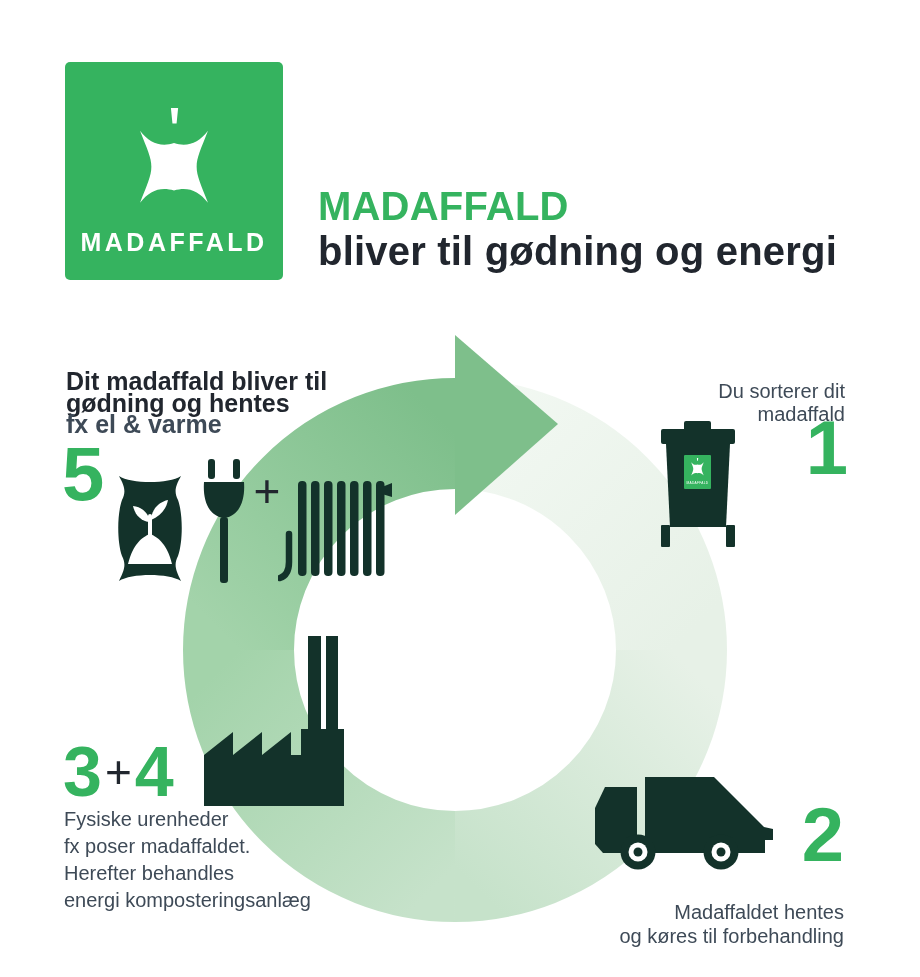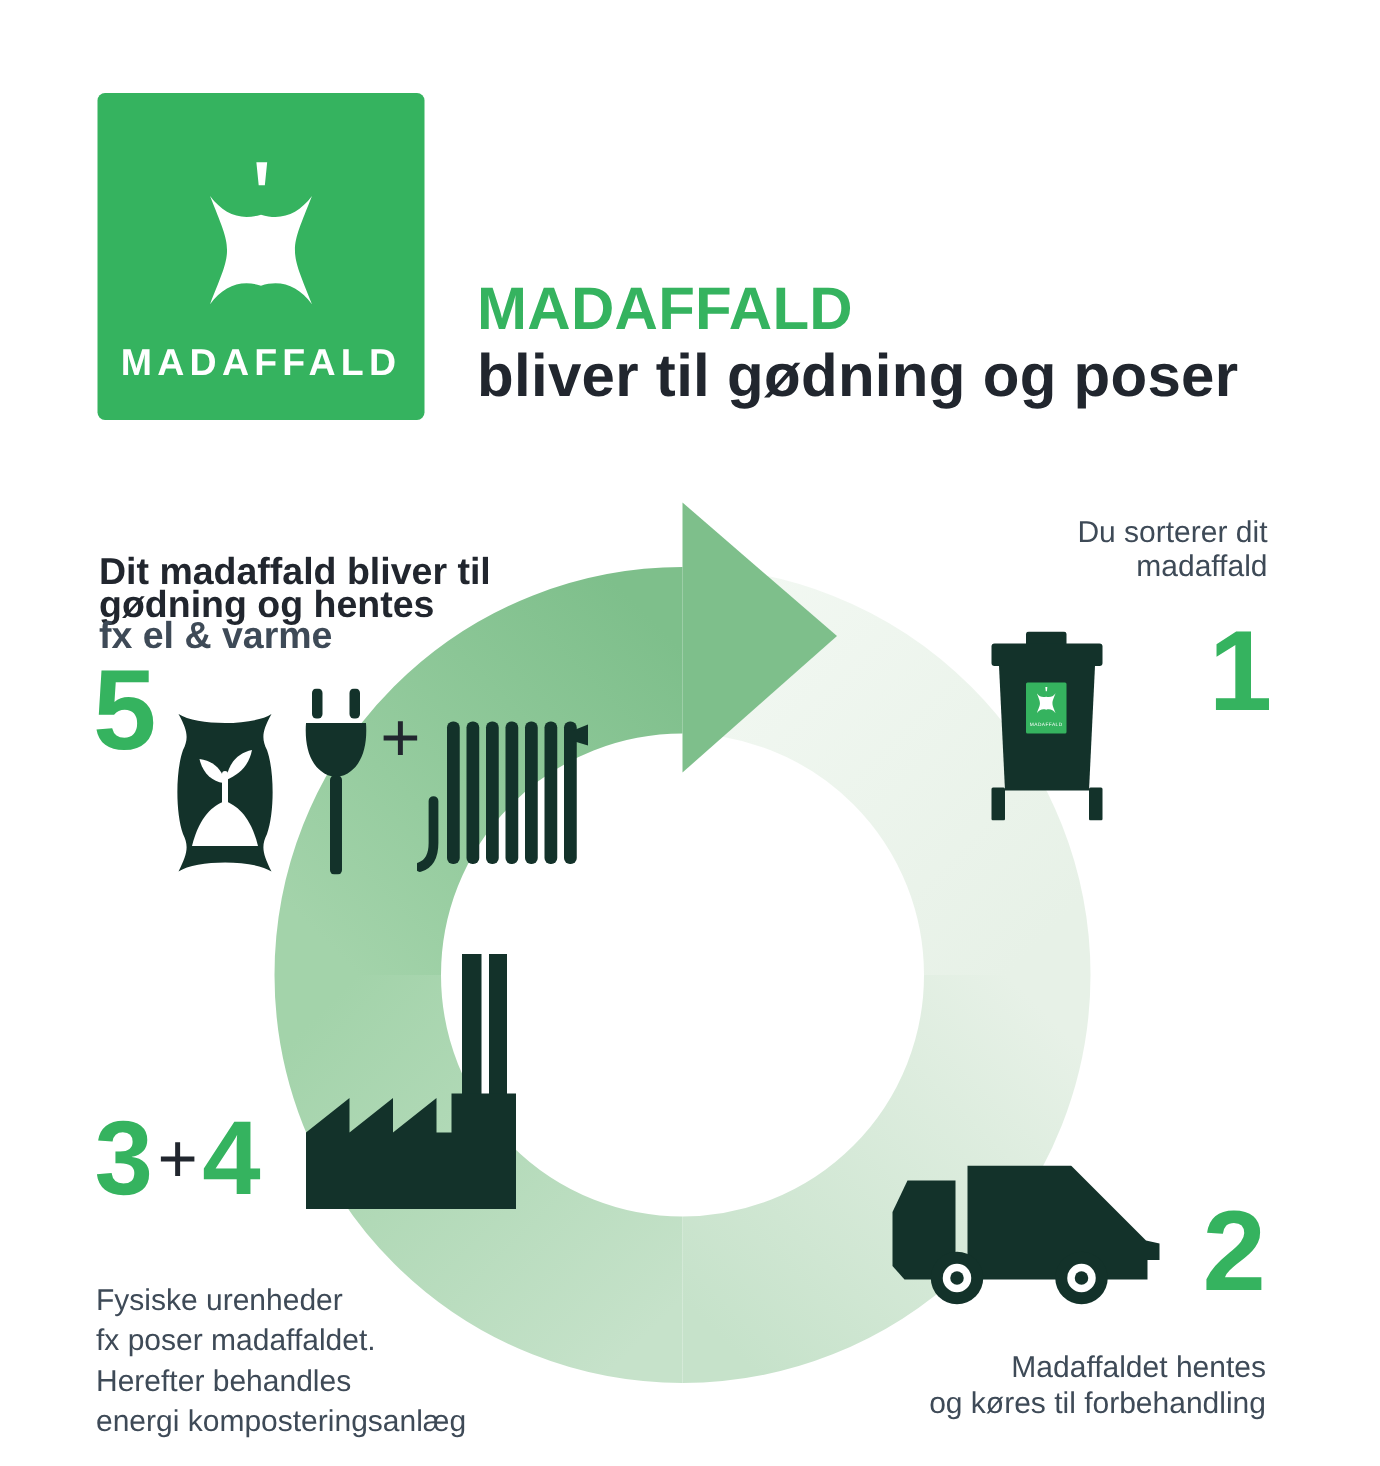--- a/index.html
+++ b/index.html
@@ -36,23 +36,23 @@
   .step5-title{left:66px;top:371px;font-size:25px;line-height:21.5px;font-weight:bold;color:var(--title-dark);}
   .step5-sub{font-weight:bold;color:var(--body-text);}
   .bignum{font-weight:bold;font-size:76px;line-height:1;color:var(--brand-green);}
   .num5{left:62px;top:436px;}
   .num1{left:805px;top:410px;width:44px;text-align:center;}
   .num2{right:76px;top:797px;text-align:right;}
   .num34{left:63px;top:737px;font-size:70px;}
   .num34 .plus{font-size:46px;font-weight:normal;color:var(--title-dark);vertical-align:8px;margin:0 3px;}
   .plus5{left:247px;top:462px;width:40px;text-align:center;font-size:46px;line-height:1.3;
     font-weight:normal;color:var(--title-dark);}
-  .cap1{right:75px;top:344px;}
+  .cap1{right:75px;top:380px;}
   .cap2{right:76px;top:900px;line-height:24px;margin-left:48px;}
-  .para34{left:64px;top:806px;font-size:20px;line-height:27px;color:var(--body-text);margin-top:48px;}
+  .para34{left:64px;top:806px;font-size:20px;line-height:27px;color:var(--body-text);}
 </style>
 </head>
 <body>
 
 <div class="canvas">
 
   <svg class="cycle" width="920" height="977" viewBox="0 0 920 977">
     <defs>
       <linearGradient id="q1" gradientUnits="userSpaceOnUse" x1="455" y1="433.5" x2="671.5" y2="650">
         <stop offset="0" stop-color="#f2f8f2"></stop>
@@ -85,21 +85,21 @@
       <path fill="#ffffff" d="M31,0 L38,0 L36.5,15 L32.5,15 Z
         M1,22 C10,34 21,38 34,34 C47,38 58,34 67,22 C60,40 56,48 56,57
         C56,66 60,74 67,92 C58,80 47,76 34,80 C21,76 10,80 1,92
         C8,74 12,66 12,57 C12,48 8,40 1,22 Z"></path>
     </svg>
     <div class="logo-label">MADAFFALD</div>
   </div>
 
   <div class="abs title">
     <span class="hl">MADAFFALD</span>
-    <span class="rest">bliver til gødning og poser</span>
+    <span class="rest">bliver til gødning og energi</span>
   </div>
 
   <div class="abs step5-title">
     <div>Dit madaffald bliver til</div>
     <div>gødning og hentes</div>
     <div class="step5-sub">fx el &amp; varme</div>
   </div>
   <div class="abs bignum num5">5</div>
 
   <svg class="abs" style="left:112px;top:473px;" width="76" height="112" viewBox="0 0 76 112">

